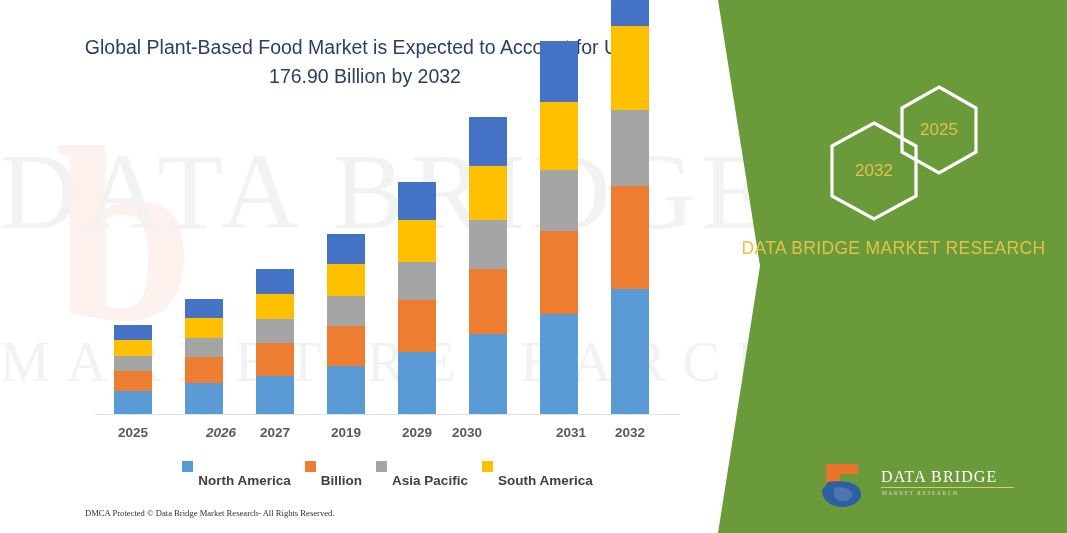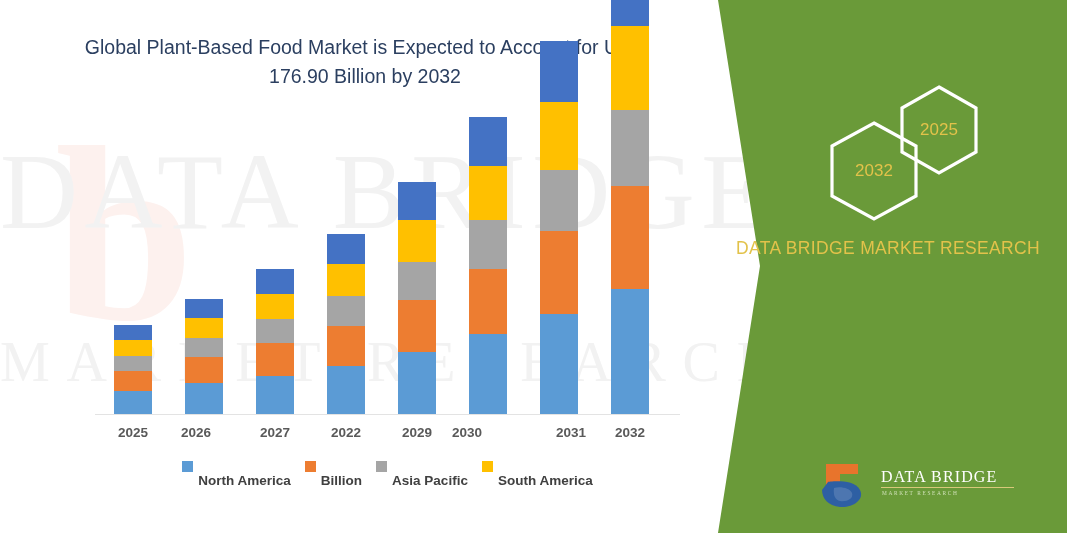--- a/index.html
+++ b/index.html
@@ -73,21 +73,21 @@
     position:absolute;left:18px;top:8px;width:315px;text-align:right;
     color:#ffffff;font-size:16.5px;line-height:25px;font-weight:400;
   }
   .hexwrap{position:absolute;left:0;top:78px;width:349px;height:130px;}
   .hex{position:absolute;}
   .hex .hx-label{
     position:absolute;inset:0;display:flex;align-items:center;justify-content:center;
     color:#e2c24a;font-size:17px;font-weight:400;
   }
   .brand{
-    position:absolute;left:18px;top:235px;width:315px;text-align:left;
+    position:absolute;left:18px;top:235px;width:315px;text-align:center;
     color:#e2c24a;font-size:17.5px;line-height:27px;letter-spacing:.02em;
   }
   .logo{position:absolute;left:100px;top:460px;width:215px;height:52px;}
   .logo-txt{position:absolute;left:63px;top:8px;color:#fff;font-size:16px;letter-spacing:.07em;
             font-family:"Liberation Serif",serif;}
   .logo-sub{position:absolute;left:64px;top:30px;color:#cfe0b6;font-size:5.4px;letter-spacing:.30em;
             font-family:"Liberation Serif",serif;}
   .logo-rule{position:absolute;left:63px;top:27px;width:133px;height:1px;background:#d8c97a;}
 </style>
 </head>
@@ -158,23 +158,23 @@
           <span class="seg" style="background: rgb(255, 192, 0); height: 83.9288px;"></span>
           <span class="seg" style="background: rgb(165, 165, 165); height: 76.45px;"></span>
           <span class="seg" style="background: rgb(237, 125, 49); height: 103.041px;"></span>
           <span class="seg" style="background: rgb(91, 155, 213); height: 124.647px;"></span>
         </div>
       </div>
   </div>
 
   <div class="xlabels" id="xlabels">
       <div class="xlabel" style="left: 8px;">2025</div>
-      <div class="xlabel" style="left: 71px;">2026</div>
+      <div class="xlabel" style="left: 96px; font-style: italic;">2026</div>
       <div class="xlabel" style="left: 150px;">2027</div>
-      <div class="xlabel" style="left: 221px;">2022</div>
+      <div class="xlabel" style="left: 221px;">2019</div>
       <div class="xlabel" style="left: 292px;">2029</div>
       <div class="xlabel" style="left: 342px;">2030</div>
       <div class="xlabel" style="left: 446px;">2031</div>
       <div class="xlabel" style="left: 505px;">2032</div>
     </div>
 
   <div class="legend" id="legend">
       <div class="lg">
         <span class="lg-sw" style="background: rgb(91, 155, 213);"></span>
         <span class="lg-tx">North America</span>
@@ -187,20 +187,21 @@
         <span class="lg-sw" style="background: rgb(165, 165, 165);"></span>
         <span class="lg-tx">Asia Pacific</span>
       </div>
       <div class="lg">
         <span class="lg-sw" style="background: rgb(255, 192, 0);"></span>
         <span class="lg-tx">South America</span>
       </div>
     </div>
 
   <div class="footer">
+    <div class="foot-l">DMCA Protected © Data Bridge Market Research-  All Rights Reserved.</div>
   </div>
 
   <div class="green">
     <svg width="1067" height="533" viewBox="0 0 1067 533">
       <polygon points="718,0 1067,0 1067,533 718,533 760,266" fill="#6a9a39"></polygon>
     </svg>
   </div>
 
   <div class="gp-content">
 

